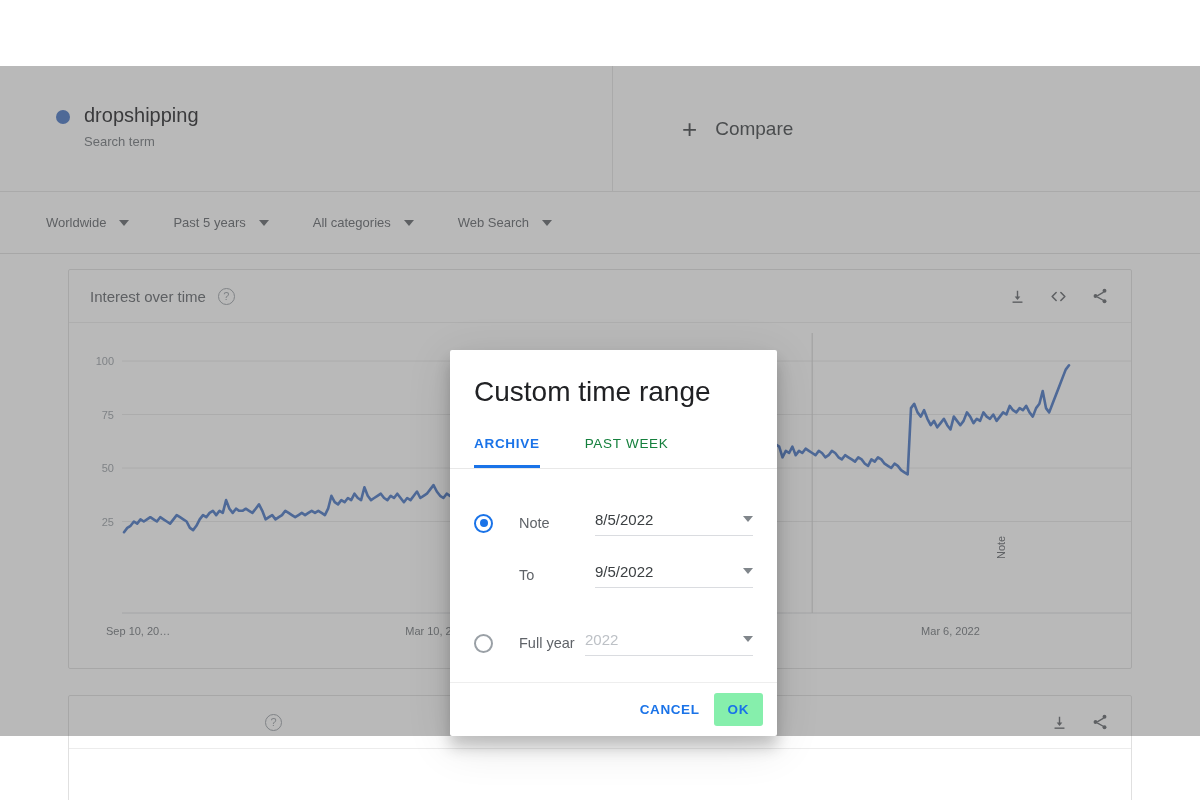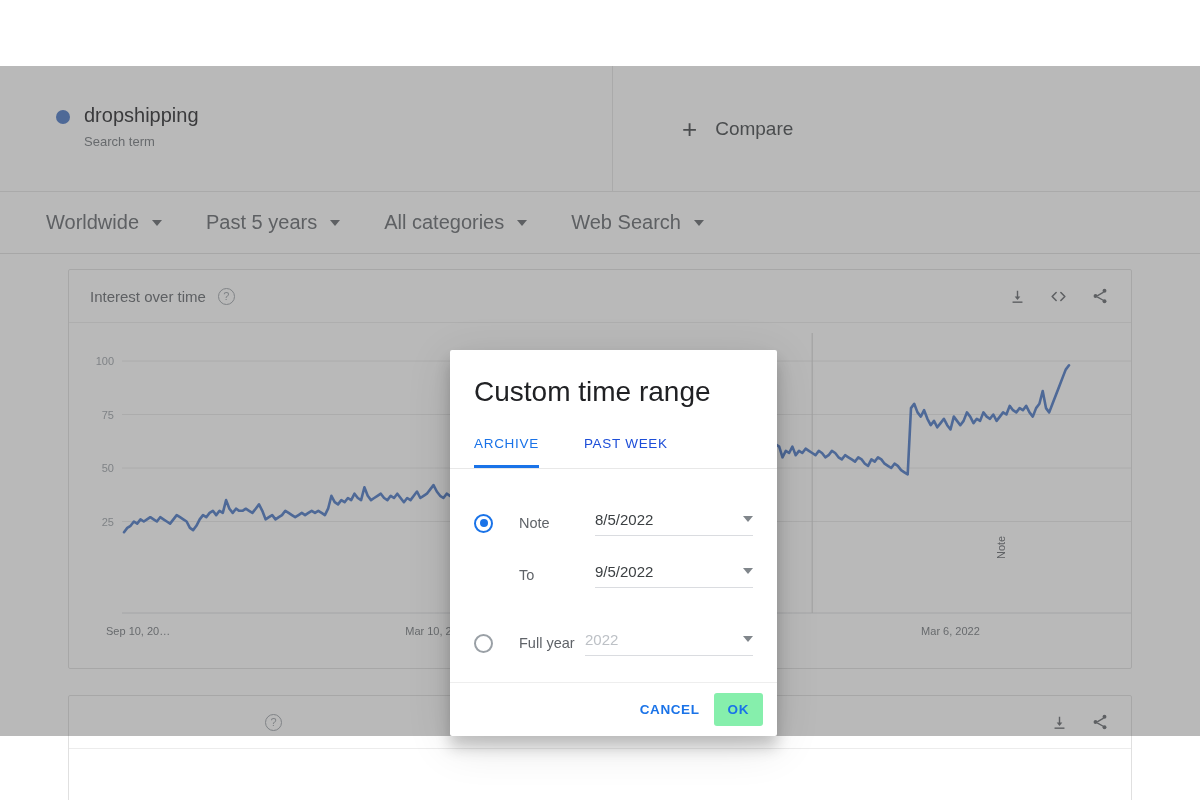--- a/index.html
+++ b/index.html
@@ -37,21 +37,21 @@
   .plus-icon { font-size: 26px; color: #3c4043; font-weight: 300; line-height: 1; }
   .compare-label { font-size: 19px; color: #3c4043; }
 
   
   .filter-bar {
     position: absolute; left: 0; top: 126px; width: 1200px; height: 62px;
     display: flex; align-items: center; padding-left: 24px;
     border-bottom: 1px solid #e0e0e0; background: #fff;
   }
   .filter { display: flex; align-items: center; gap: 13px; padding: 0 22px; }
-  .filter-label { font-size: 20px; color: #5f6368; white-space: nowrap; text-align: center; }
+  .filter-label { font-size: 13px; color: #5f6368; white-space: nowrap; text-align: center; }
   .caret {
     width: 0; height: 0; border-left: 5px solid transparent;
     border-right: 5px solid transparent; border-top: 6px solid #5f6368;
   }
 
   
   .card {
     position: absolute; left: 68px; width: 1064px; background: #fff;
     border: 1px solid #e0e0e0; border-radius: 2px;
   }
@@ -87,23 +87,23 @@
   
   .dialog {
     position: absolute; left: 450px; top: 350px; width: 327px; height: 386px;
     background: #ffffff; box-shadow: 0 11px 15px rgba(0,0,0,0.2), 0 9px 46px rgba(0,0,0,0.12);
     border-radius: 2px; overflow: hidden;
   }
   .dlg-title { font-size: 28px; color: #202124; padding: 26px 0 0 24px; }
   .tabs { display: flex; margin-top: 28px; padding-left: 24px; border-bottom: 1px solid #e8e8e8; }
   .tab {
     font-size: 13.5px; letter-spacing: 0.7px; padding-bottom: 14px;
-    margin-right: 45px; color: #1d4ed8;
-  }
-  .tab.active { color: #1a73e8; font-weight: normal; border-bottom: 3px solid #1a73e8; }
+    margin-right: 45px; color: #15803d;
+  }
+  .tab.active { color: #1a73e8; font-weight: bold; border-bottom: 3px solid #1a73e8; }
   .dlg-body { padding: 28px 24px 0 24px; }
   .row { display: flex; align-items: center; height: 52px; }
   .radio {
     width: 19px; height: 19px; border-radius: 50%; border: 2px solid #9aa0a6;
     flex: none; position: relative; margin-right: 26px;
   }
   .radio.on { border-color: #1a73e8; }
   .radio.on::after {
     content: ""; position: absolute; left: 3.5px; top: 3.5px;
     width: 8px; height: 8px; border-radius: 50%; background: #1a73e8;

